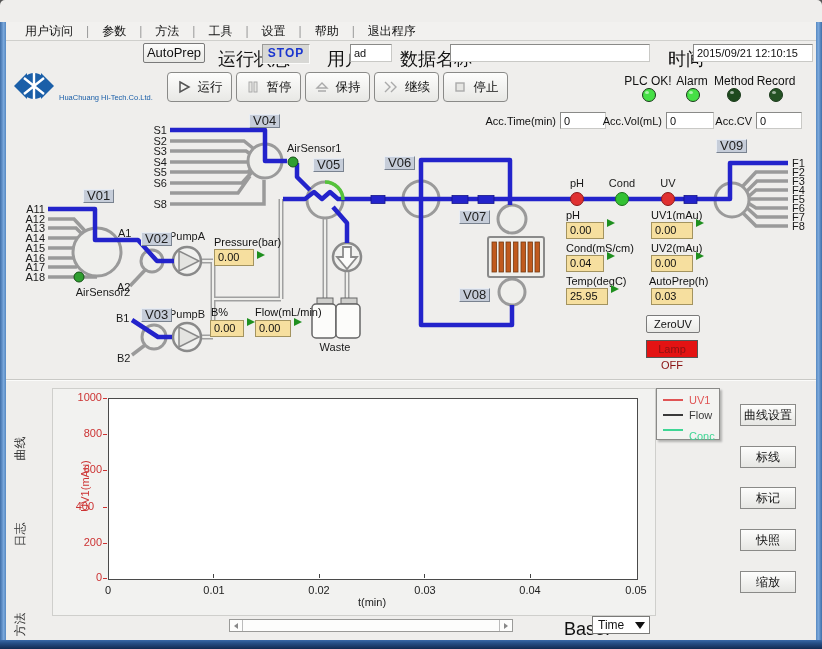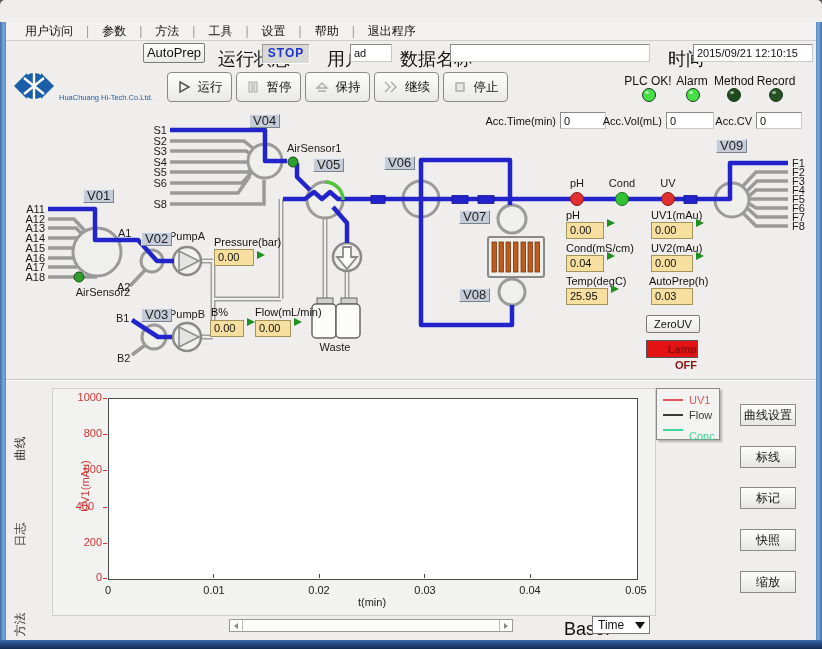--- a/index.html
+++ b/index.html
@@ -40,21 +40,21 @@
   .led::after{content:"";position:absolute;left:2px;top:1.5px;width:4px;height:3px;border-radius:50%;background:rgba(255,255,255,.55);}
   
   .accfield{top:112px;height:17px;}
   
   .vlabel{font-size:13px;color:#222;background:#c6cdd9;border:1px solid;border-color:#e9edf3 #79828f #79828f #e9edf3;padding:0 3px;line-height:12px;}
   
   .rlabel{font-size:11px;color:#111;white-space:nowrap;}
   .rbox{background:#f6df9f;border:1px solid #a3935f;font-size:11px;color:#111;padding:0 3px;line-height:15px;box-sizing:border-box;}
   .garrow{width:0;height:0;border-top:4px solid transparent;border-bottom:4px solid transparent;border-left:8px solid #1f8f1f;}
   .zerouv{left:646px;top:315px;width:54px;height:18px;font-size:11px;text-align:center;line-height:16px;color:#111;}
-  .lampoff{left:646px;top:340px;width:52px;height:18px;background:#e31313;border:1px solid #555;color:#8a1212;font-weight:bold;font-size:11px;text-align:right;line-height:16px;box-sizing:border-box;}
+  .lampoff{left:646px;top:340px;width:52px;height:18px;background:#e31313;border:1px solid #555;color:#8a1212;font-weight:normal;font-size:11px;text-align:center;line-height:16px;box-sizing:border-box;}
   
   .lowline{left:6px;top:379px;width:810px;height:0;border-top:1px solid #c9c9c6;border-bottom:1px solid #fbfbfa;}
   .chartpanel{left:52px;top:388px;width:604px;height:228px;background:#f2f2f0;border:1px solid #cfcfcc;box-sizing:border-box;}
   .plot{left:108px;top:398px;width:528px;height:180px;background:#fff;border:1px solid #4a4a4a;}
   .ytick{width:34px;text-align:right;font-size:11px;color:#cc3333;}
   .ymark{width:4px;height:1px;background:#cc3333;}
   .xtick{width:40px;text-align:center;font-size:11px;color:#222;}
   .xmark{width:1px;height:4px;background:#444;}
   .ylabel{left:45px;top:480px;width:80px;text-align:center;font-size:11px;color:#cc3333;transform:rotate(-90deg);}
   .xlabel{left:339px;top:596px;width:66px;text-align:center;font-size:11px;color:#222;}

